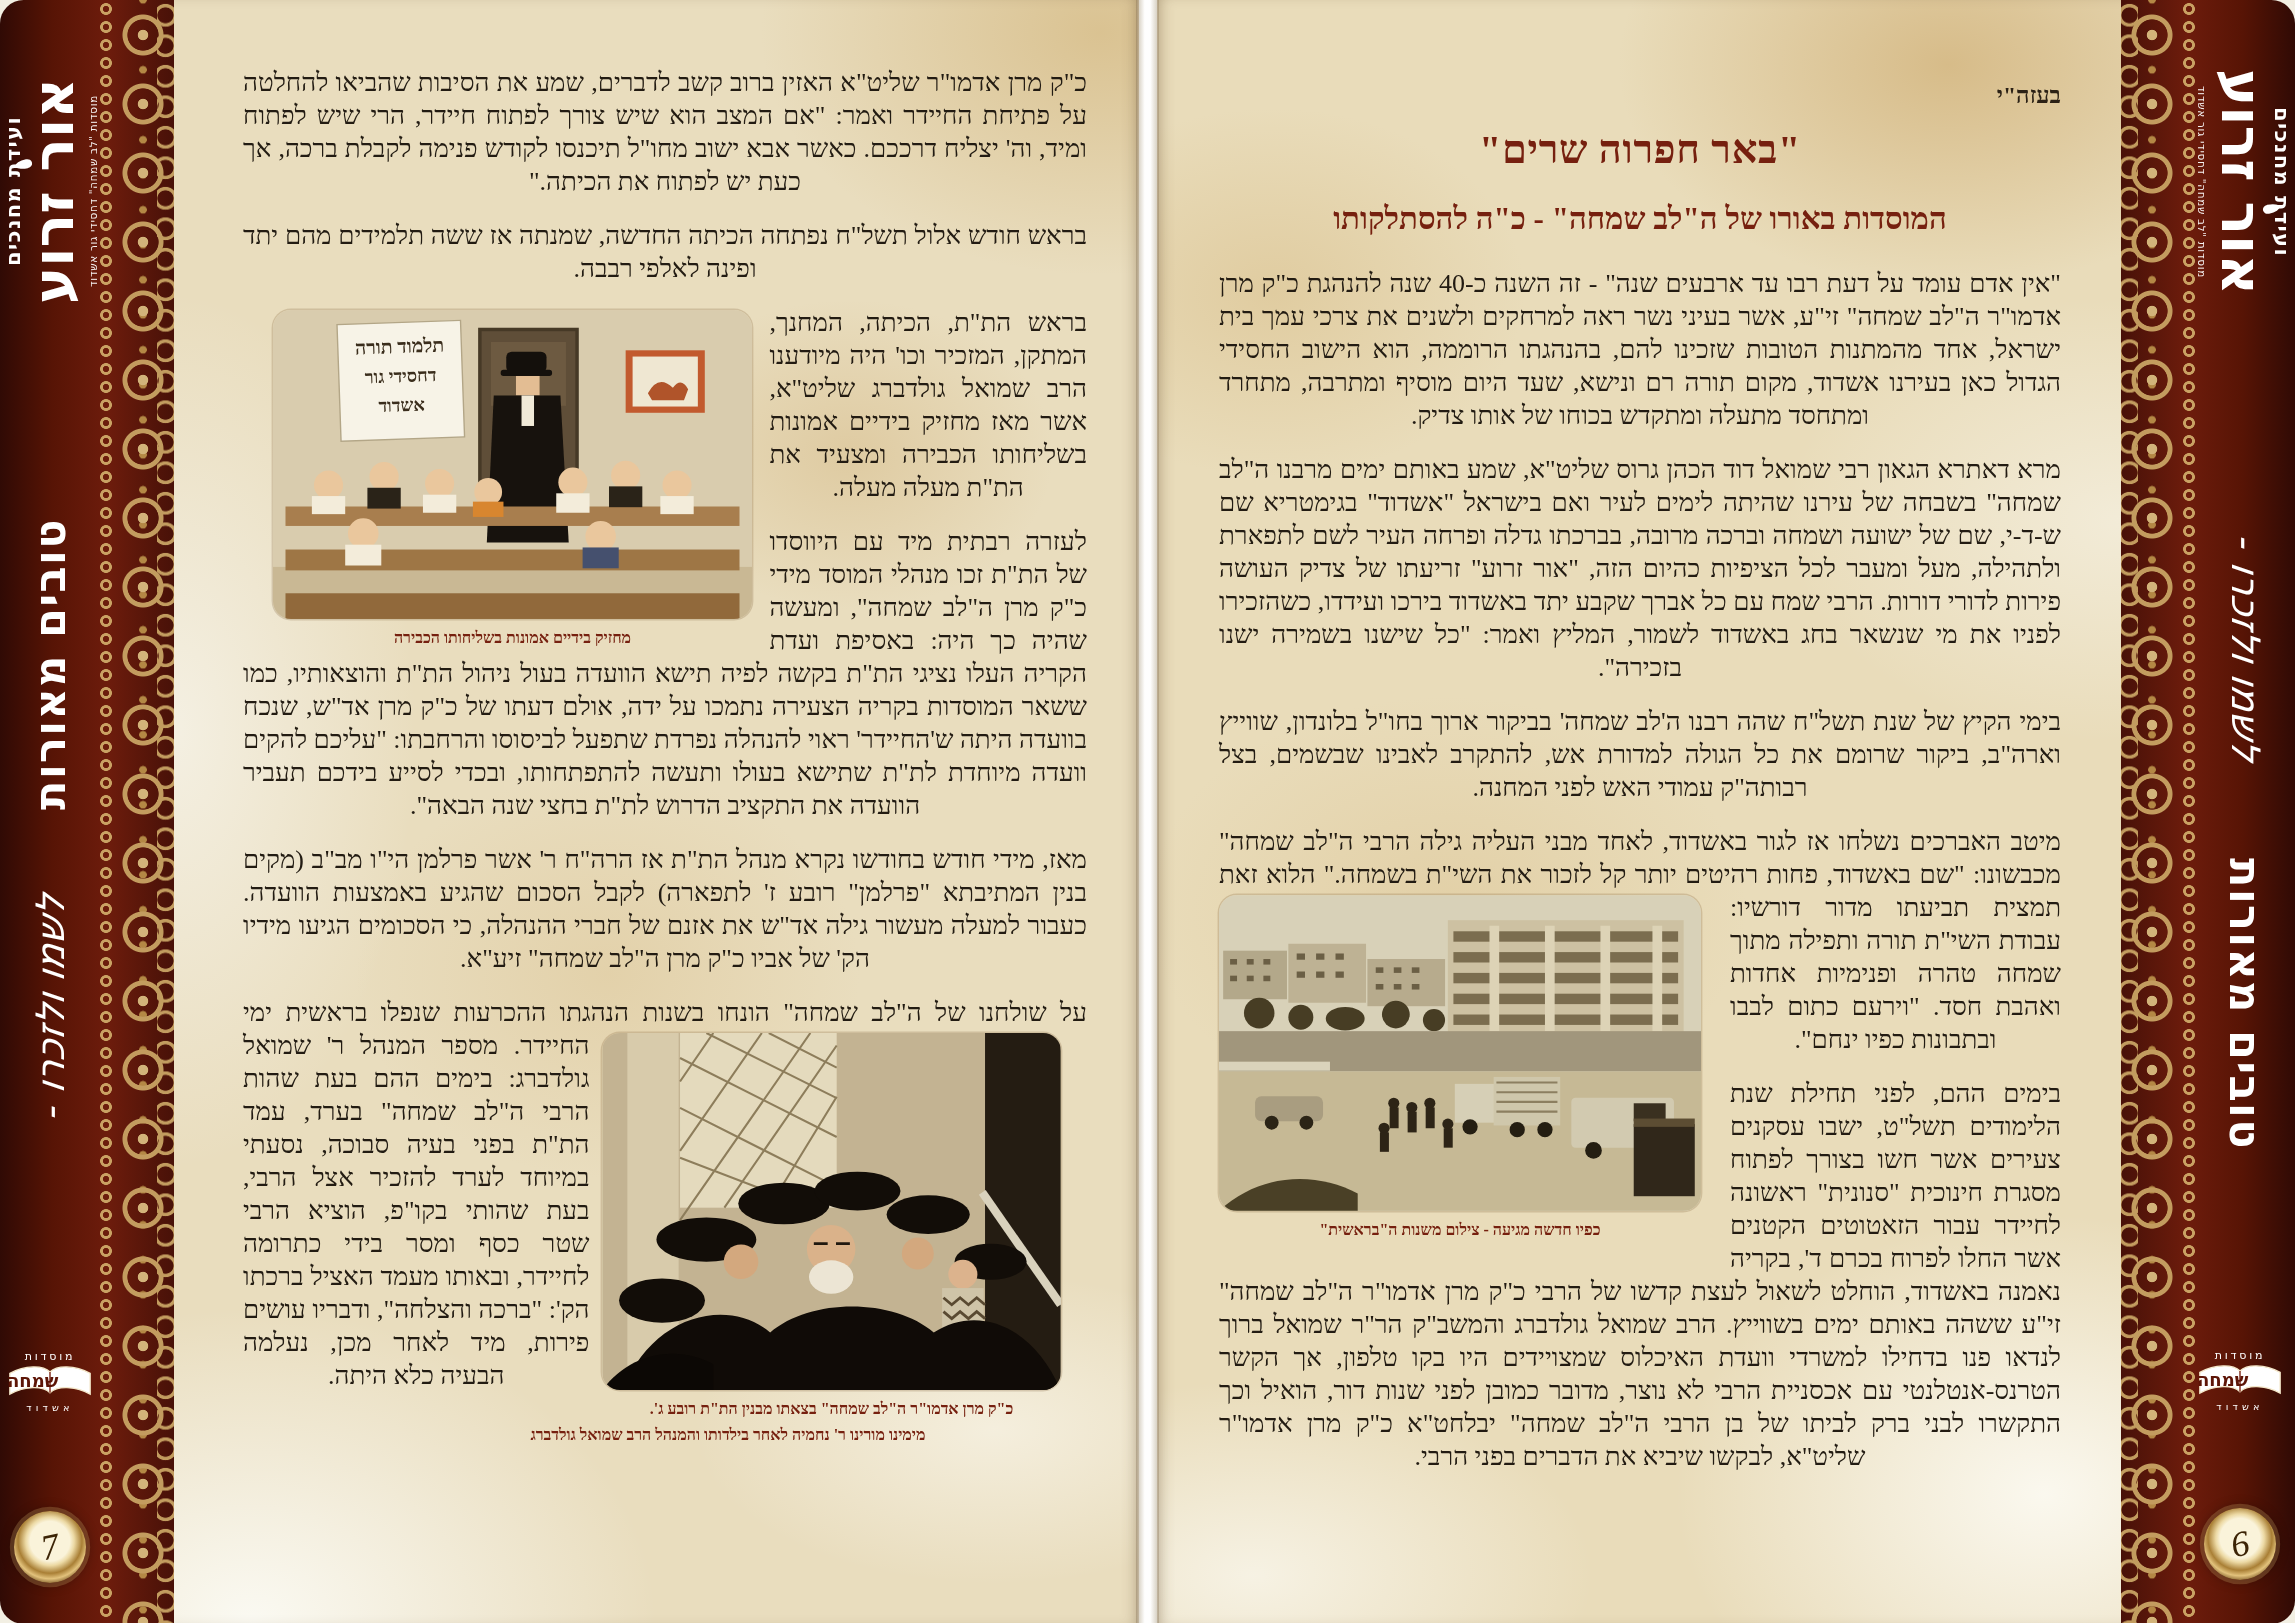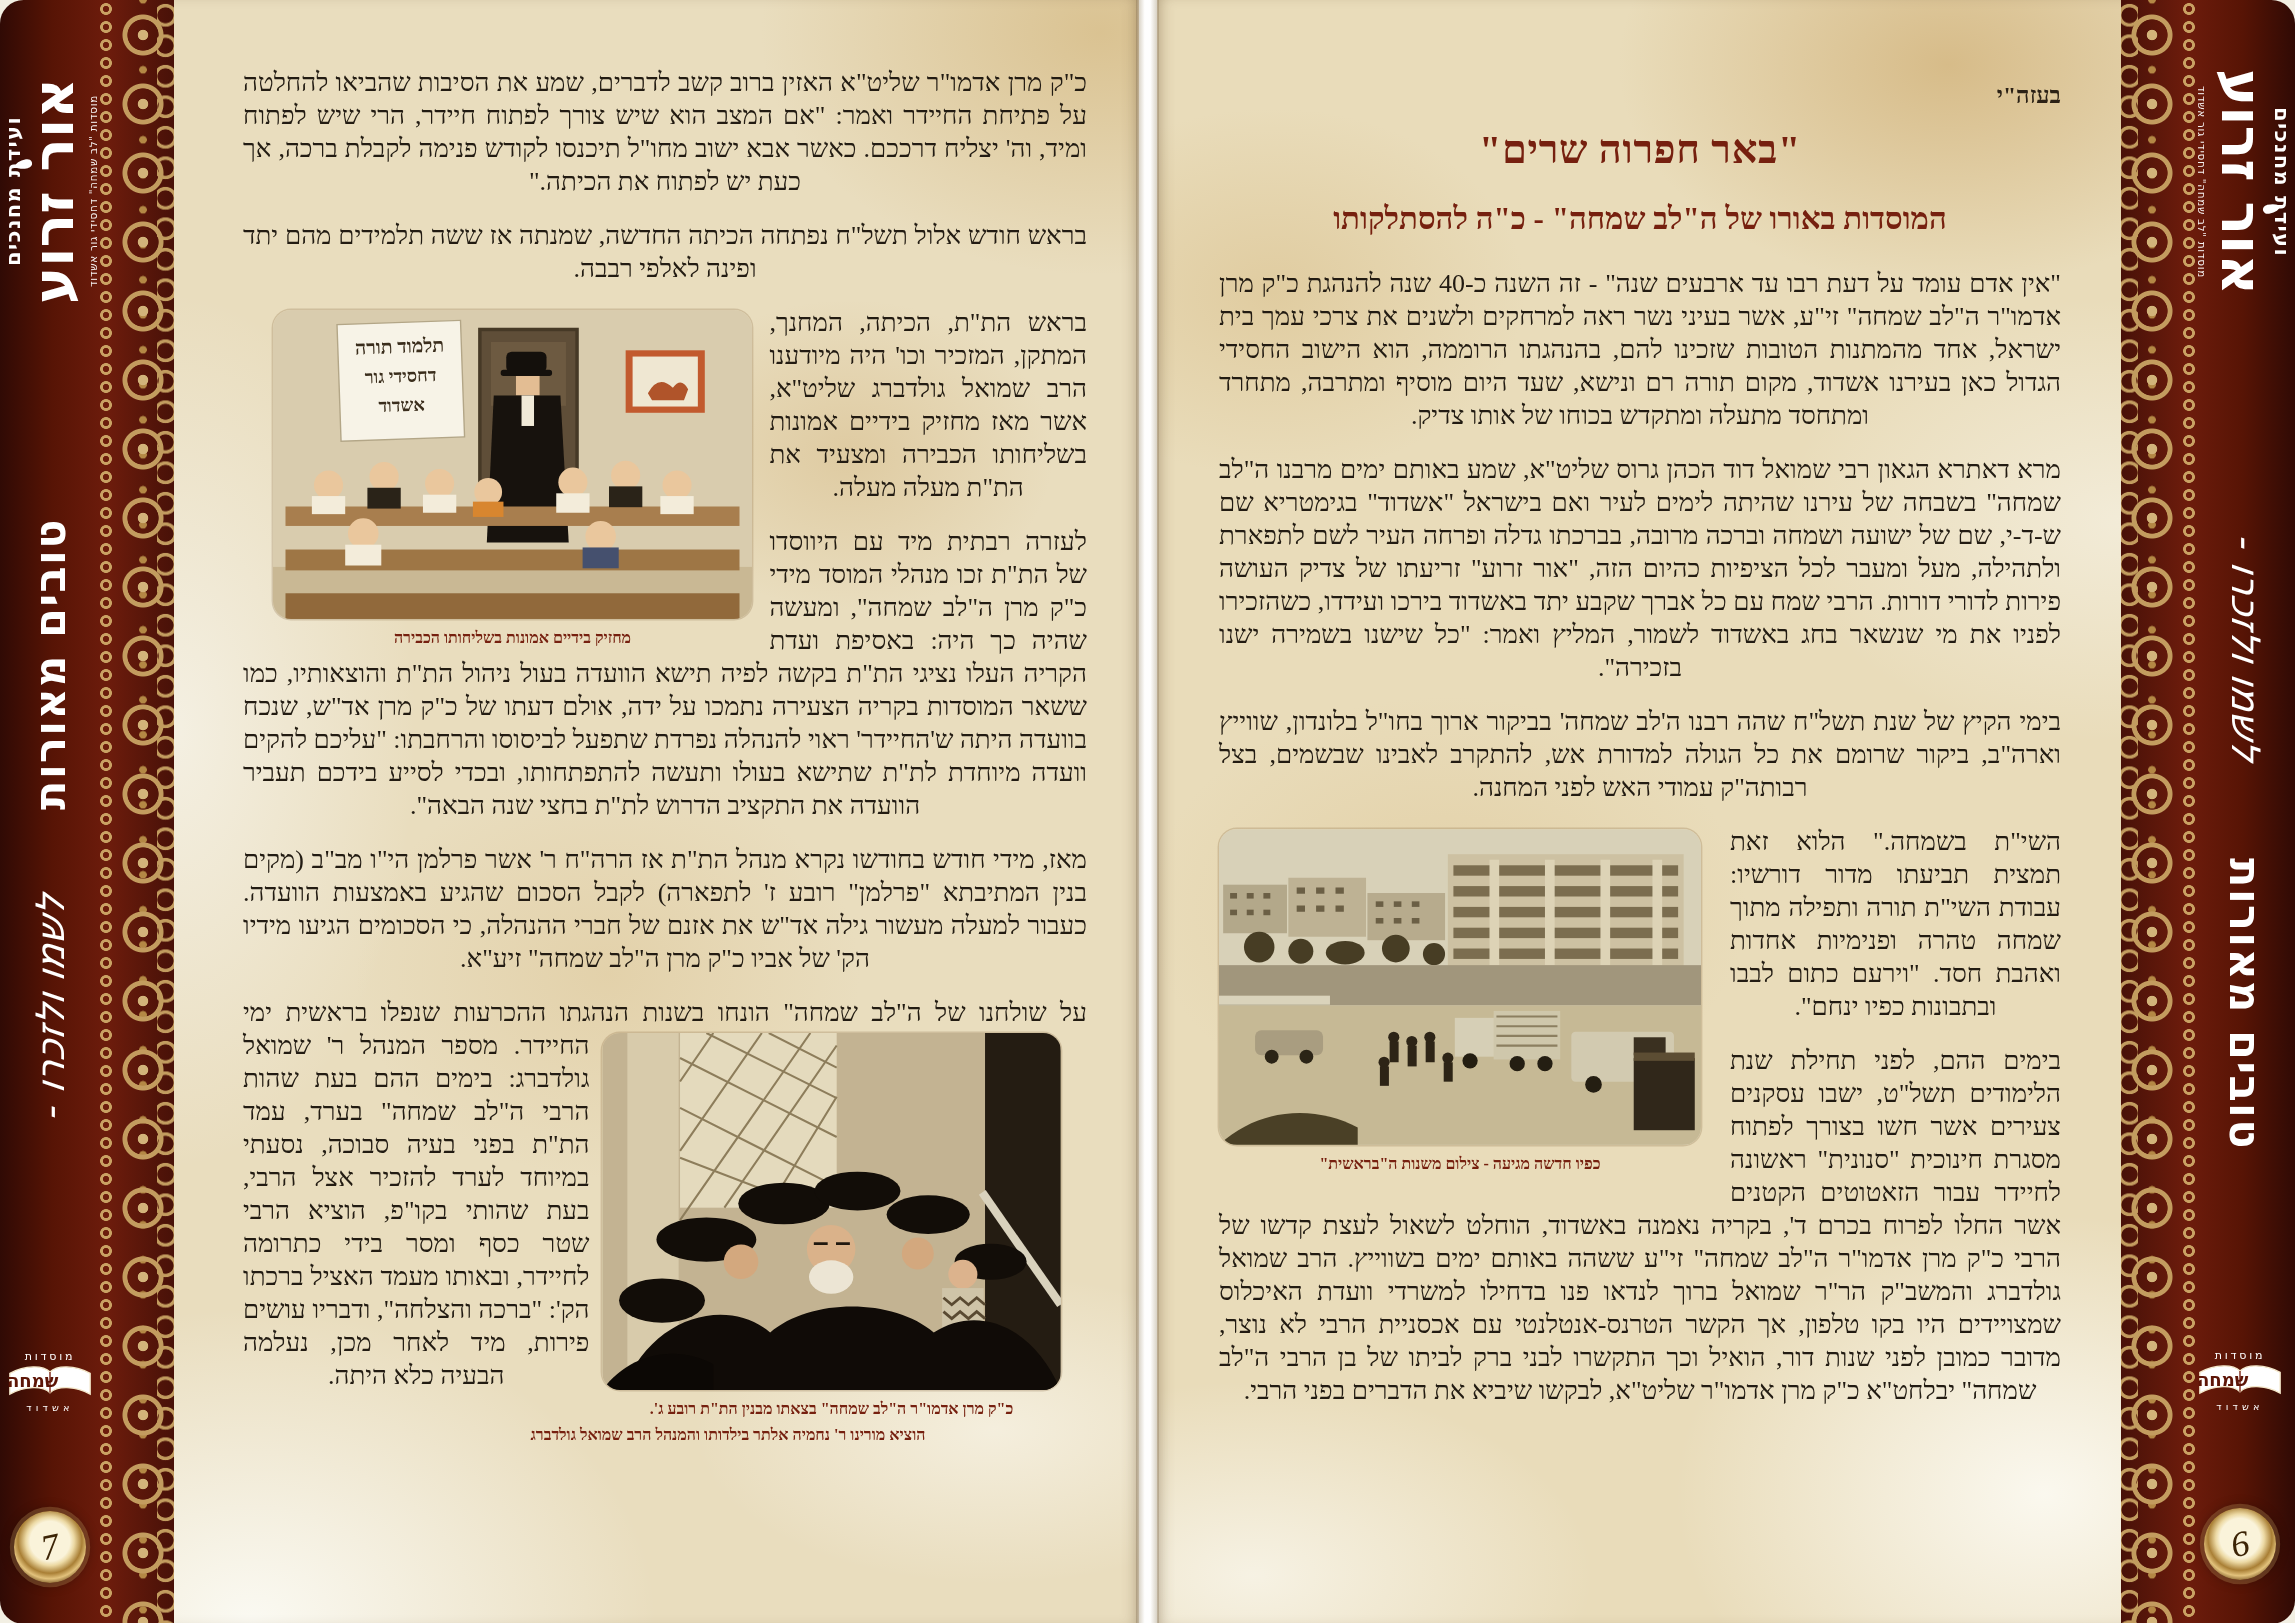--- a/index.html
+++ b/index.html
@@ -243,37 +243,38 @@
           <g>
             <circle cx="520" cy="348" r="21" fill="#dcb38d"></circle>
             <rect x="490" y="368" width="60" height="62" fill="#cfc4a8"></rect>
             <path d="M492,382 l12,10 l12,-10 l12,10 l12,-10 l12,10 M492,402 l12,10 l12,-10 l12,10 l12,-10 l12,10" stroke="#5a4a32" stroke-width="4" fill="none"></path>
           </g>
           <path d="M30,515 C70,408 180,380 242,432 C300,382 420,382 478,432 C540,392 620,420 661,515 Z" fill="#100b07"></path>
           <path d="M0,515 C40,460 110,450 160,478 L160,515 Z" fill="#0c0805"></path>
         </svg>
       </span>
       <span class="cap">כ"ק מרן אדמו"ר ה"לב שמחה" בצאתו מבנין הת"ת רובע ג'.</span>
-      <span class="cap cap-wide" style="margin-top:0">הוציא מורינו ר' נחמיה אלתר בילדותו והמנהל הרב שמואל גולדברג</span>
+      <span class="cap cap-wide" style="margin-top:0">מימינו מורינו ר' נחמיה לאחר בילדותו והמנהל הרב שמואל גולדברג</span>
     </span>
     <span>החיידר. מספר המנהל ר' שמואל גולדברג: בימים ההם בעת שהות הרבי ה"לב שמחה" בערד, עמד הת"ת בפני בעיה סבוכה, נסעתי במיוחד לערד להזכיר אצל הרבי, בעת שהותי בקו"פ, הוציא הרבי שטר כסף ומסר בידי כתרומה לחיידר, ובאותו מעמד האציל ברכתו הק': "ברכה והצלחה", ודבריו עושים פירות, מיד לאחר מכן, נעלמה הבעיה כלא היתה.</span>
   </p>
   <div class="clear"></div>
 </div>
 
 <div class="page page-right">
   <div class="bsd">בעזה"י</div>
   <h1 class="title">"באר חפרוה שרים"</h1>
   <h2 class="subtitle">המוסדות באורו של ה"לב שמחה" - כ"ה להסתלקותו</h2>
 
   <p class="body">"אין אדם עומד על דעת רבו עד ארבעים שנה" - זה השנה כ-40 שנה להנהגת כ"ק מרן אדמו"ר ה"לב שמחה" זי"ע, אשר בעיני נשר ראה למרחקים ולשנים את צרכי עמך בית ישראל, אחד מהמתנות הטובות שזכינו להם, בהנהגתו הרוממה, הוא הישוב החסידי הגדול כאן בעירנו אשדוד, מקום תורה רם ונישא, שעד היום מוסיף ומתרבה, מתחרד ומתחסד מתעלה ומתקדש בכוחו של אותו צדיק.</p>
   <p class="body">מרא דאתרא הגאון רבי שמואל דוד הכהן גרוס שליט"א, שמע באותם ימים מרבנו ה"לב שמחה" בשבחה של עירנו שהיתה לימים לעיר ואם בישראל "אשדוד" בגימטריא שם ש-ד-י, שם של ישועה ושמחה וברכה מרובה, בברכתו גדלה ופרחה העיר לשם לתפארת ולתהילה, מעל ומעבר לכל הציפיות כהיום הזה, "אור זרוע" זריעתו של צדיק העושה פירות לדורי דורות. הרבי שמח עם כל אברך שקבע יתד באשדוד בירכו ועידדו, כשהזכירו לפניו את מי שנשאר בחג באשדוד לשמור, המליץ ואמר: "כל שישנו בשמירה ישנו בזכירה".</p>
   <p class="body">בימי הקיץ של שנת תשל"ח שהה רבנו ה'לב שמחה' בביקור ארוך בחו"ל בלונדון, שווייץ וארה"ב, ביקור שרומם את כל הגולה למדורת אש, להתקרב לאבינו שבשמים, בצל רבותה"ק עמודי האש לפני המחנה.</p>
 
   <p class="body">
+    <span>מיטב האברכים נשלחו אז לגור באשדוד, לאחד מבני העליה גילה הרבי ה"לב שמחה" מכבשונו: "שם באשדוד, פחות רהיטים יותר קל לזכור את</span>
     <span class="fl-left">
       <span class="ph-wrap">
         <svg width="482" height="316" viewBox="0 0 695 455">
           <rect width="695" height="455" fill="#d8d1b8"></rect>
           <g>
             <rect x="6" y="80" width="92" height="70" fill="#b3a88a"></rect>
             <rect x="100" y="70" width="112" height="85" fill="#beb294"></rect>
             <rect x="214" y="92" width="112" height="68" fill="#b7ab8d"></rect>
             <g fill="#6b5f45">
               <rect x="16" y="92" width="10" height="8"></rect>

